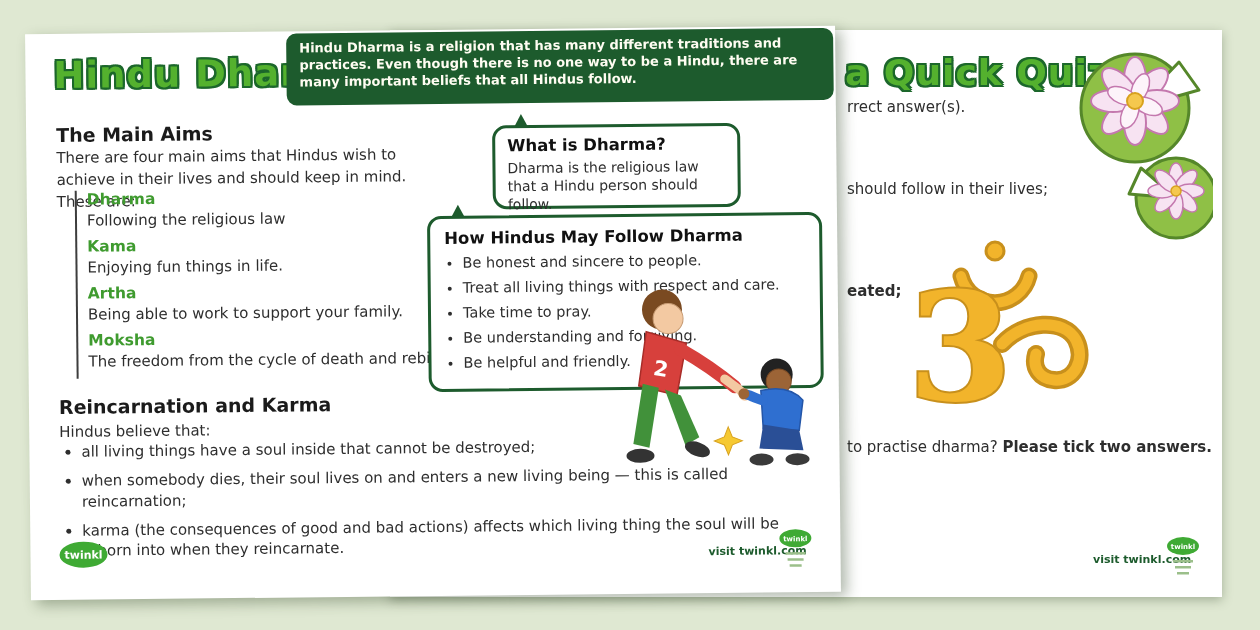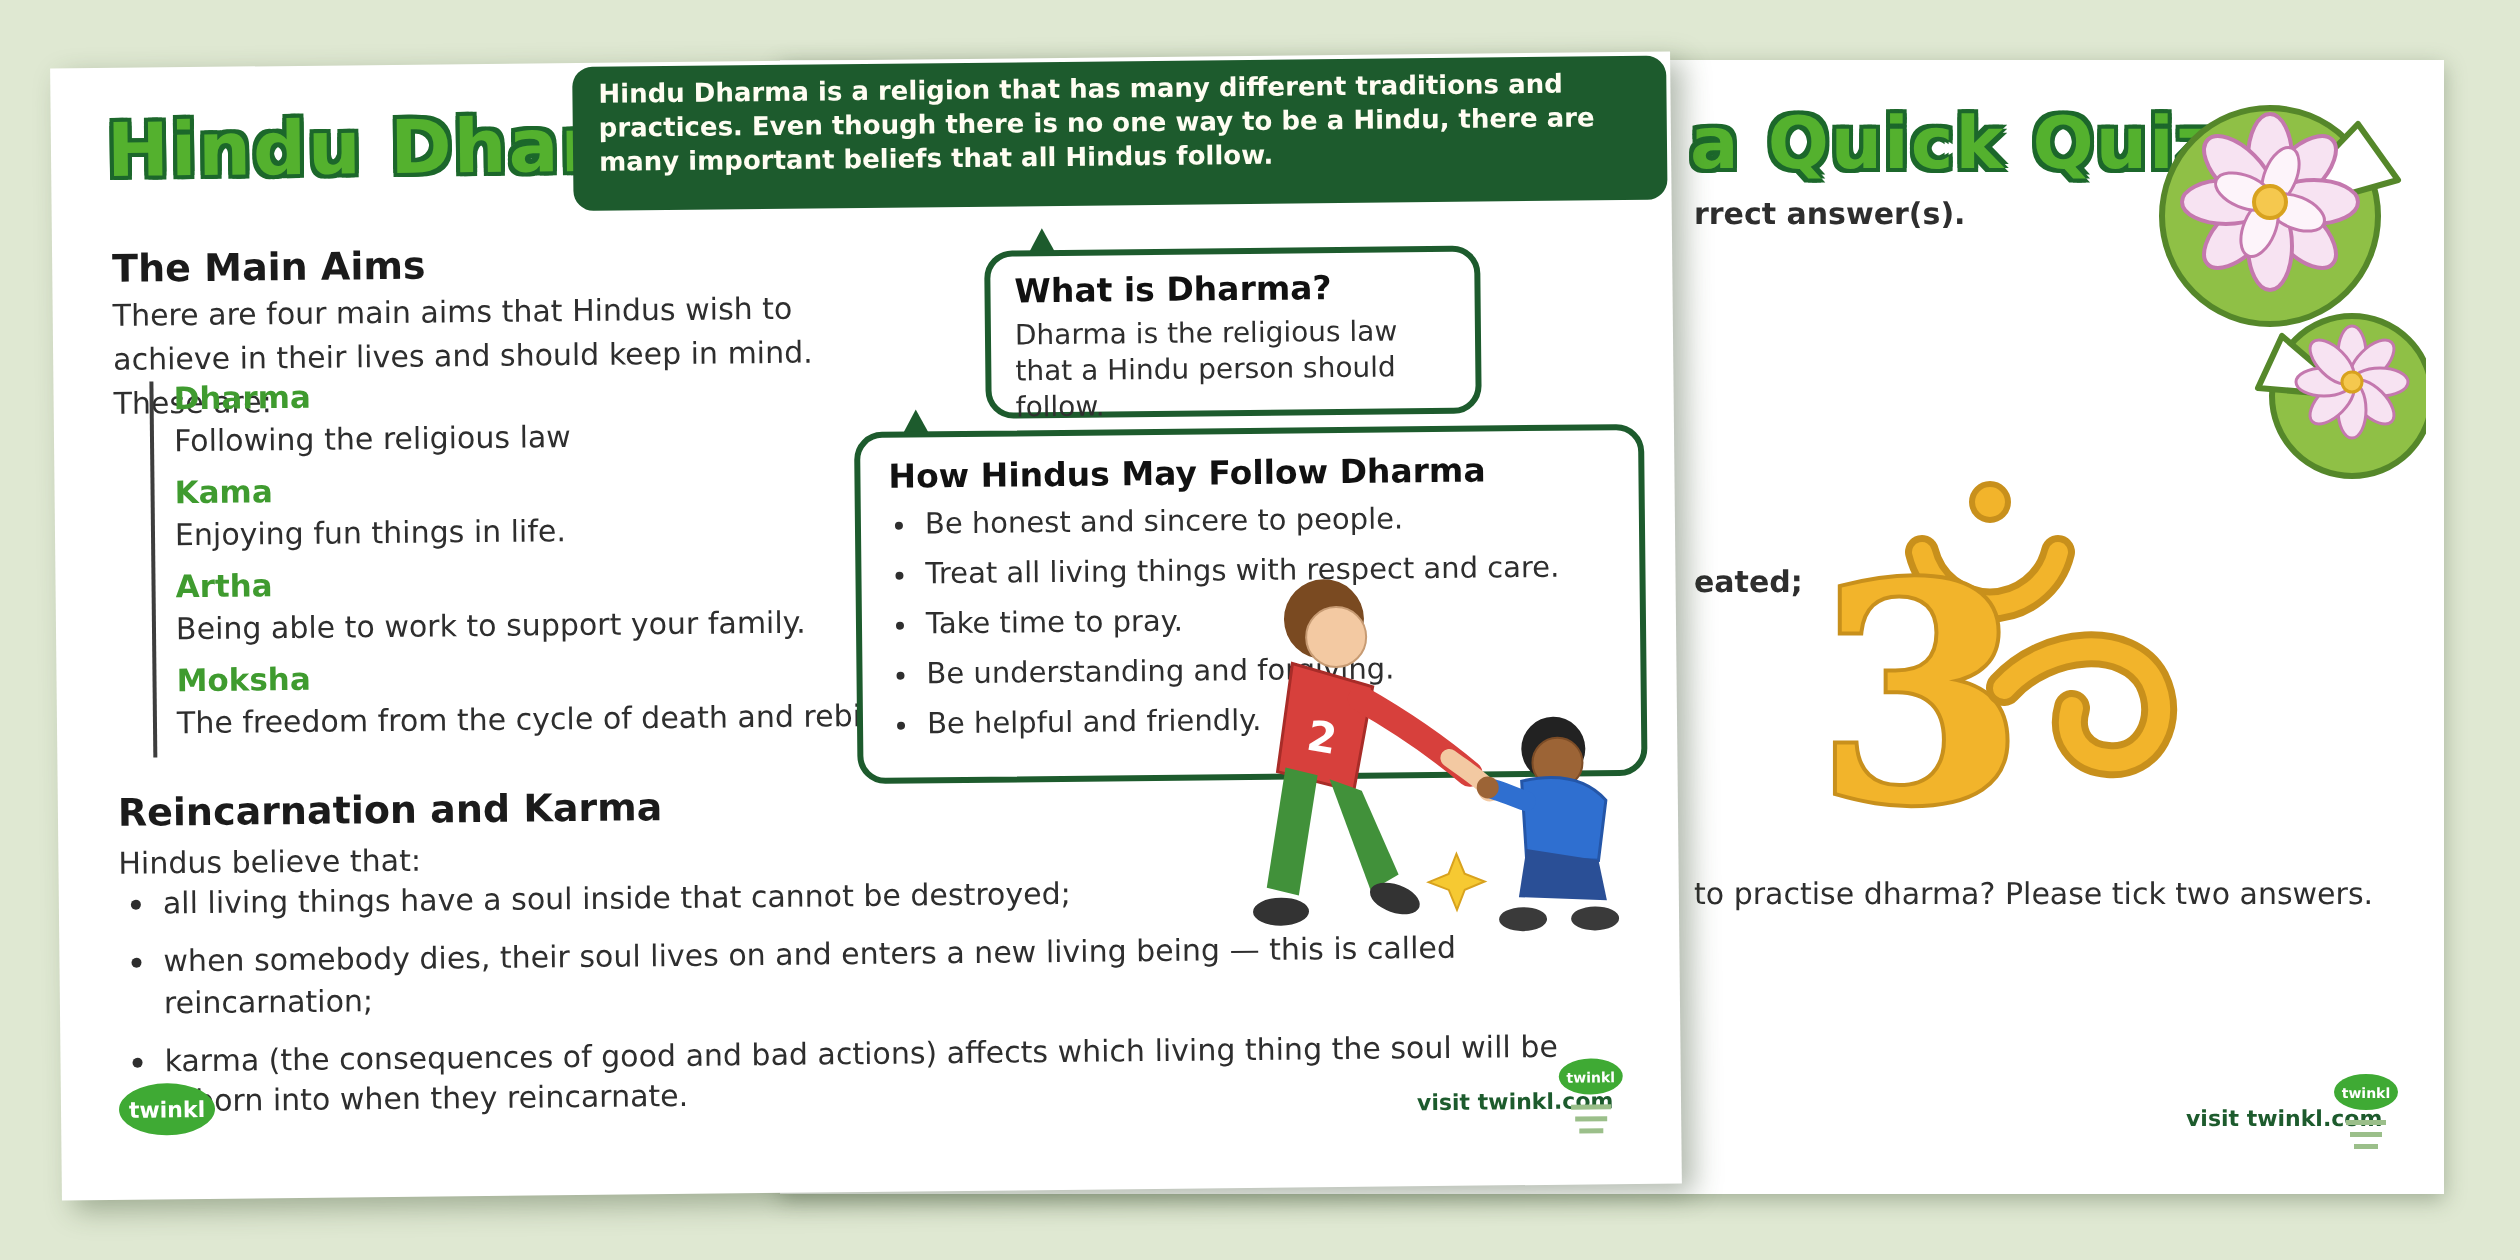--- a/index.html
+++ b/index.html
@@ -8,25 +8,25 @@
   .page{position:absolute;background:#fff;}
   .back{left:390px;top:30px;width:832px;height:567px;box-shadow:0 3px 10px rgba(50,70,40,.35);}
   .front{left:28px;top:30px;width:810px;height:566px;transform:rotate(-0.6deg);
          box-shadow:6px 5px 14px rgba(50,70,40,.38);}
   .bubble{font-weight:bold;color:#54b12e;letter-spacing:1px;
           text-shadow:-2px -2px 0 #1c672b,2px -2px 0 #1c672b,-2px 2px 0 #1c672b,2px 2px 0 #1c672b,
                       -2px 0 0 #1c672b,2px 0 0 #1c672b,0 -2px 0 #1c672b,0 2px 0 #1c672b;}
   
   .quiz-title{position:absolute;left:455px;top:22px;font-size:36px;white-space:nowrap;}
   .frag{position:absolute;left:457px;font-size:15px;color:#2e2e2e;white-space:nowrap;}
-  .f1{top:68px;font-weight:bold;}
+  .f1{top:68px;font-weight:normal;}
   .f2{top:150px;}
   .f3{top:252px;font-weight:bold;}
   .fq{top:408px;}
-  .bold{font-weight:normal;}
+  .bold{font-weight:bold;}
   .lotus{position:absolute;left:683px;top:16px;}
   .om{position:absolute;left:516px;top:210px;}
   .visit{position:absolute;font-size:11px;font-weight:bold;color:#1d5b2d;white-space:nowrap;}
   .visit-back{left:703px;top:523px;}
   .badge{position:absolute;}
   .badge-back{left:776px;top:504px;}
   
   .fp-title{position:absolute;left:28px;top:20px;font-size:37px;white-space:nowrap;}
   .banner{position:absolute;left:261px;top:2px;width:547px;min-height:72px;background:#1d5b2d;
           border-radius:10px;color:#fffdf2;font-weight:bold;font-size:13px;line-height:1.3;
@@ -63,20 +63,21 @@
 </style>
 </head>
 <body>
 
 <div class="canvas">
 
   <div class="page back">
     <div class="quiz-title bubble">a Quick Quiz</div>
 
     <div class="frag f1">rrect answer(s).</div>
+    <div class="frag f2">should follow in their lives;</div>
     <div class="frag f3">eated;</div>
     <div class="frag fq">
       <span>to practise dharma? </span><span class="bold">Please tick two answers.</span>
     </div>
 
     <svg class="lotus" width="140" height="197" viewBox="0 0 140 197">
       <circle cx="62" cy="62" r="54" fill="#8fc046" stroke="#55872a" stroke-width="3"></circle>
       <path d="M62 62 L106 16 L126 44 Z" fill="#ffffff" stroke="#55872a" stroke-width="3" stroke-linejoin="round"></path>
       <circle cx="103" cy="152" r="40" fill="#8fc046" stroke="#55872a" stroke-width="3"></circle>
       <path d="M103 152 L68 122 L56 148 Z" fill="#ffffff" stroke="#55872a" stroke-width="3" stroke-linejoin="round"></path>

